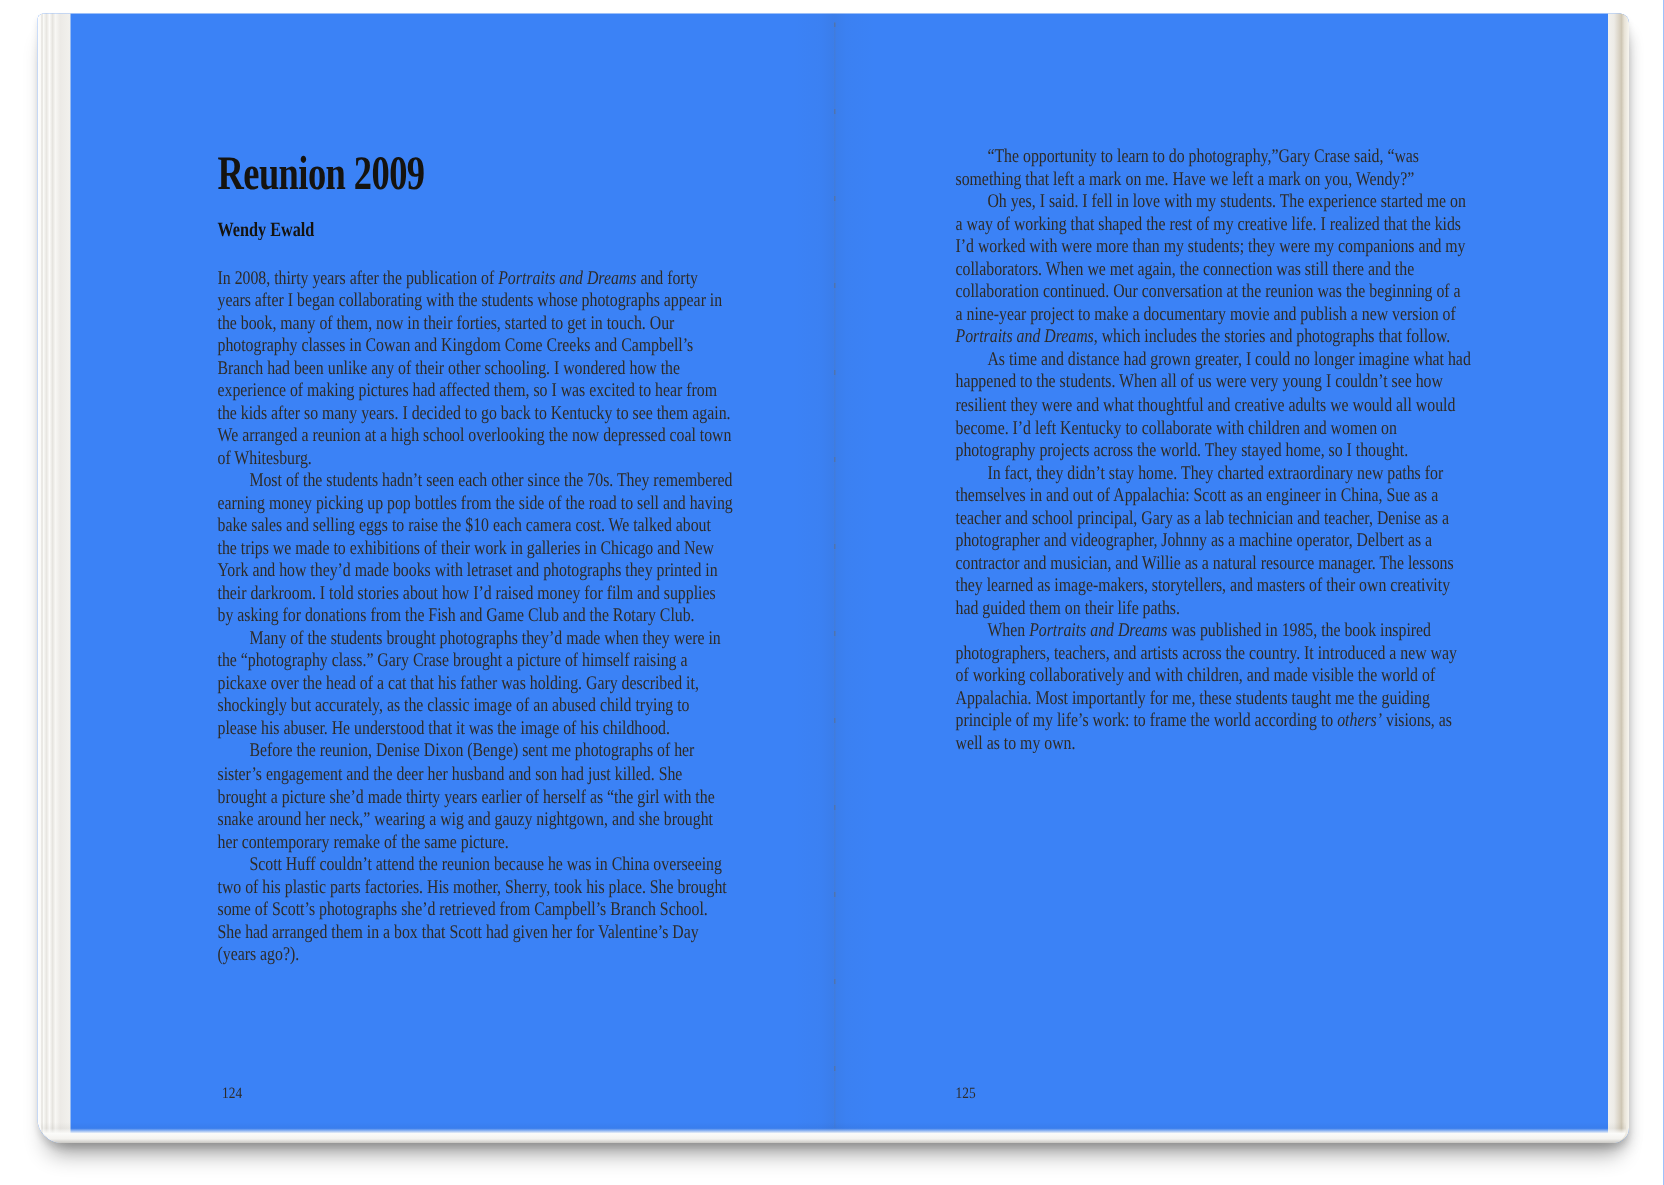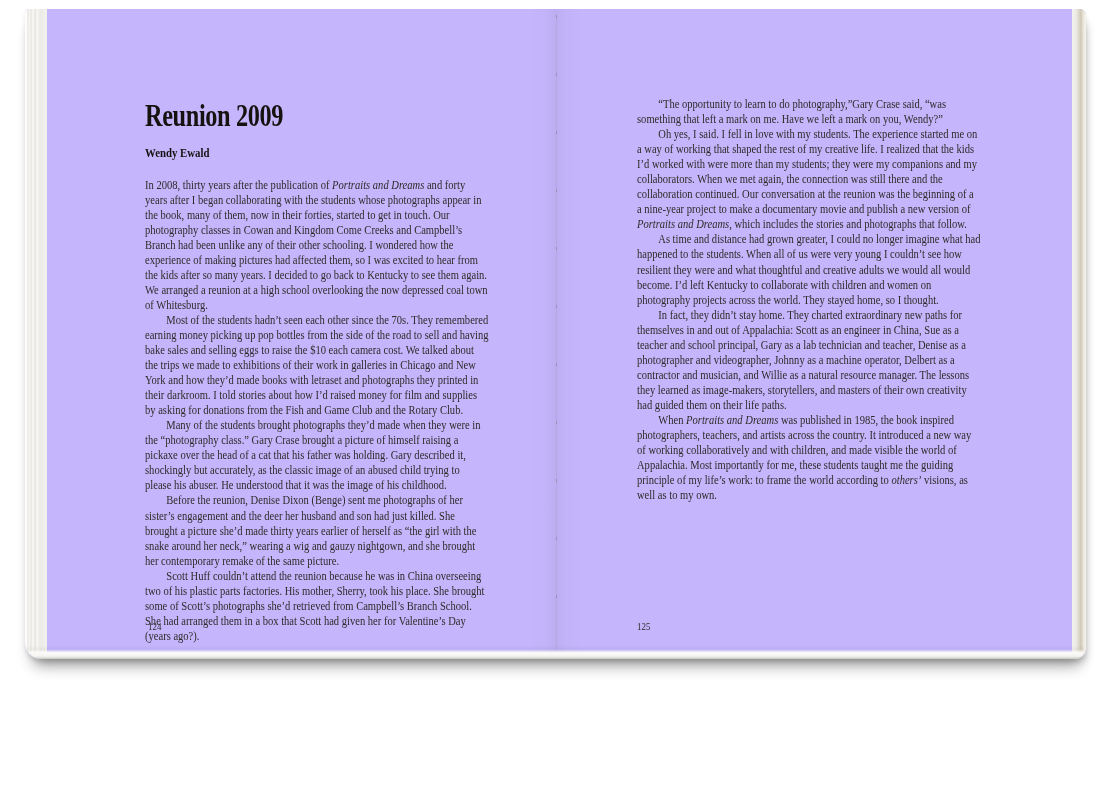--- a/index.html
+++ b/index.html
@@ -7,22 +7,22 @@
     width:1109px;height:790px;
     background:#ffffff;
     overflow:hidden;
     position:relative;
     font-family:"Liberation Serif", serif;
   }
   
   .book{
     position:absolute;
     left:25px; top:9px;
-    width:1061px; height:650px;
-    background:#c4b5fd;
+    width:1061px; height:753px;
+    background:#3b82f6;
     border-radius:4px 6px 10px 16px;
     box-shadow:
       0 3px 4px rgba(0,0,0,.10),
       0 14px 14px -6px rgba(0,0,0,.30),
       6px 8px 10px -6px rgba(0,0,0,.18);
   }
   .page{
     position:absolute; top:0; height:100%;
     width:530px;
   }

